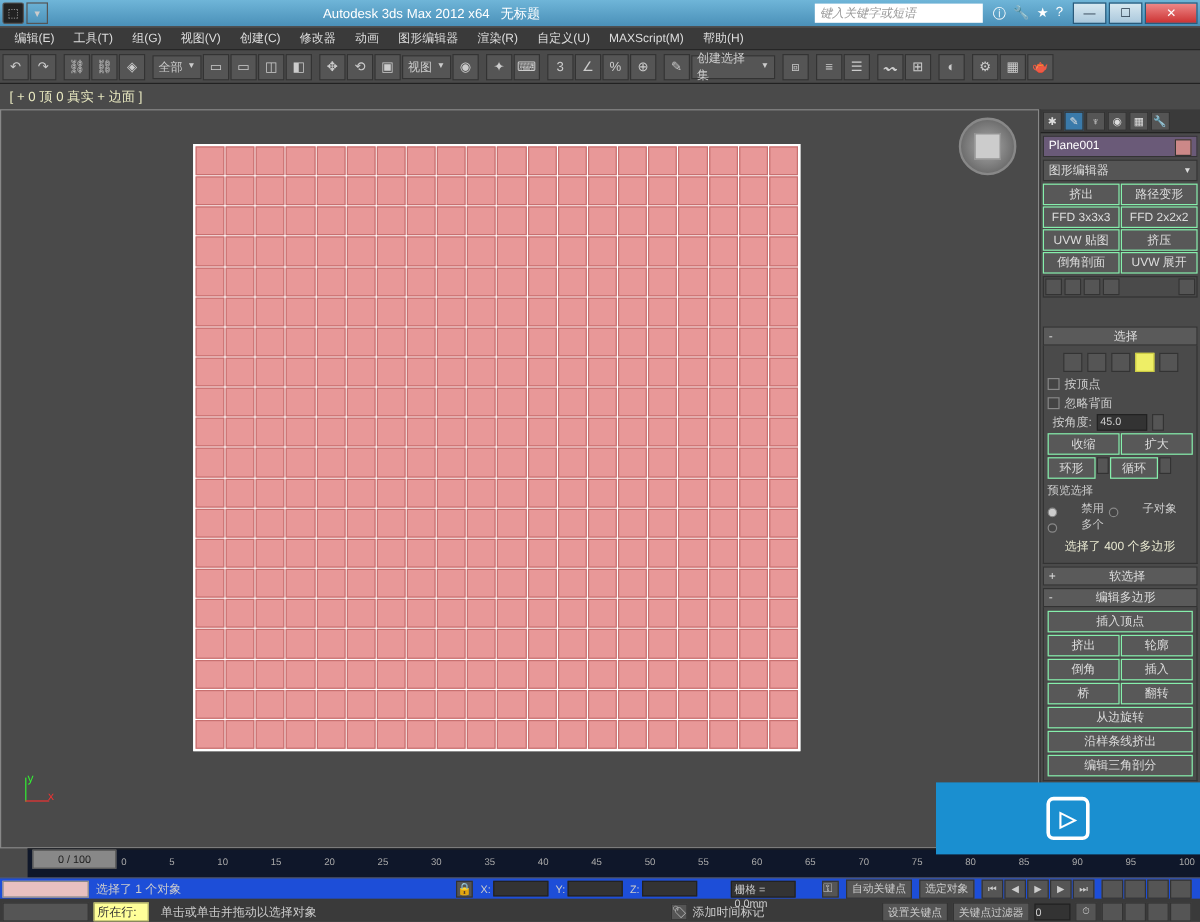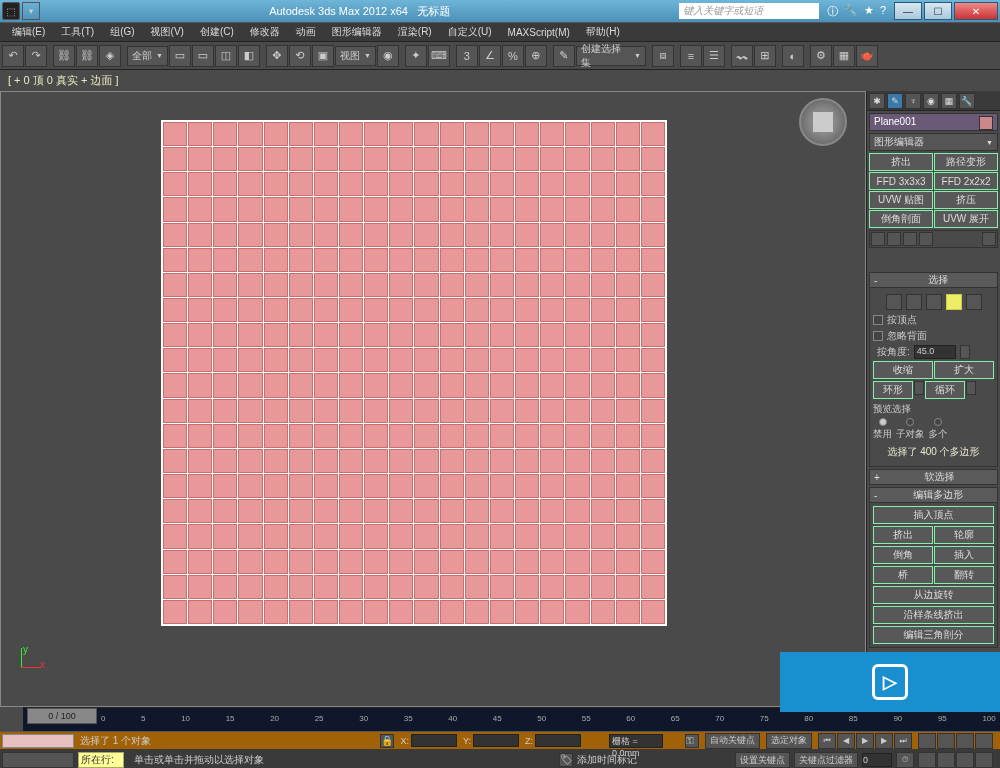--- a/index.html
+++ b/index.html
@@ -67,32 +67,32 @@
 .sel-icon { width: 16px; height: 16px; border: 1px solid #333; background: #555; }
 .sel-icon.active { background: #ee6; border-color: #cc4; }
 .chk { display: flex; align-items: center; gap: 4px; margin: 2px 0; }
 .chk .box { width: 10px; height: 10px; border: 1px solid #888; background: #444; }
 .spin-row { display: flex; align-items: center; gap: 4px; margin: 2px 0; }
 .spin { width: 42px; height: 14px; background: #333; border: 1px solid #222; font-size: 9px; color: #ccc; padding: 0 2px; }
 .spin-arrows { width: 10px; height: 14px; background: #555; border: 1px solid #333; }
 .btn-row { display: flex; gap: 1px; margin: 2px 0; }
 .btn-row .pbtn { flex: 1; }
 .radio-row { display: flex; gap: 0; margin: 2px 0; flex-wrap: wrap; font-size: 9.5px; }
-.radio-row .r { display: flex; align-items: center; gap: 2px; margin-right: 4px; flex-direction: column; }
+.radio-row .r { display: flex; align-items: flex-end; gap: 20px; margin-right: 4px; }
 .radio-row .rb { width: 8px; height: 8px; border: 1px solid #888; border-radius: 50%; background: #444; }
 .radio-row .rb.on { background: #ccc; }
 .count-text { text-align: center; margin: 4px 0; font-size: 10px; color: #e8e8d0; }
 
 
 .timeline { height: 24px; background: #0f172a; border-top: 1px solid #222; display: flex; align-items: flex-start; position: relative; font-size: 9px; color: #aaa; margin-left: 23px; }
 .time-slider { width: 70px; height: 16px; background: #888; border: 1px solid #555; margin-left: 4px; display: flex; align-items: center; justify-content: center; font-size: 9px; color: #222; }
 .ruler { flex: 1; margin: 0 4px; position: relative; height: 20px; }
 .ruler .ticks { position: absolute; left: 0; right: 0; bottom: 2px; height: 12px; display: flex; justify-content: space-between; }
 .ruler .tick { font-size: 8px; color: #aaa; }
-.status-bar { height: 18px; background: #a16207; border-top: 1px solid #555; display: flex; align-items: center; font-size: 10px; color: #ccc; padding: 0 2px; gap: 6px; }
+.status-bar { height: 18px; background: #1d4ed8; border-top: 1px solid #555; display: flex; align-items: center; font-size: 10px; color: #ccc; padding: 0 2px; gap: 6px; }
 .status-left { width: 72px; height: 14px; background: #e8c0c0; border: 1px solid #888; }
 .coord { display: flex; align-items: center; gap: 2px; font-size: 9px; }
 .coord input { width: 46px; height: 13px; background: #333; border: 1px solid #222; color: #ccc; font-size: 9px; padding: 0 2px; }
 .lock { width: 14px; height: 14px; background: #555; border: 1px solid #333; }
 .status-bar2 { height: 22px; background: #3a3a3a; display: flex; align-items: center; font-size: 10px; color: #ccc; padding: 0 2px; gap: 4px; }
 .status-box { width: 72px; height: 16px; background: #555; border: 1px solid #333; }
 .nowlabel { width: 46px; background: #ff9; color: #333; border: 1px solid #aa6; font-size: 10px; height: 16px; display: flex; align-items: center; padding: 0 2px; }
 .key-btn { height: 16px; background: #555; border: 1px solid #333; padding: 0 4px; font-size: 9px; display: flex; align-items: center; }
 .grid-field { width: 54px; height: 14px; background: #333; border: 1px solid #222; color: #ccc; font-size: 9px; padding: 0 2px; }
 .play-btns { display: flex; gap: 1px; }

